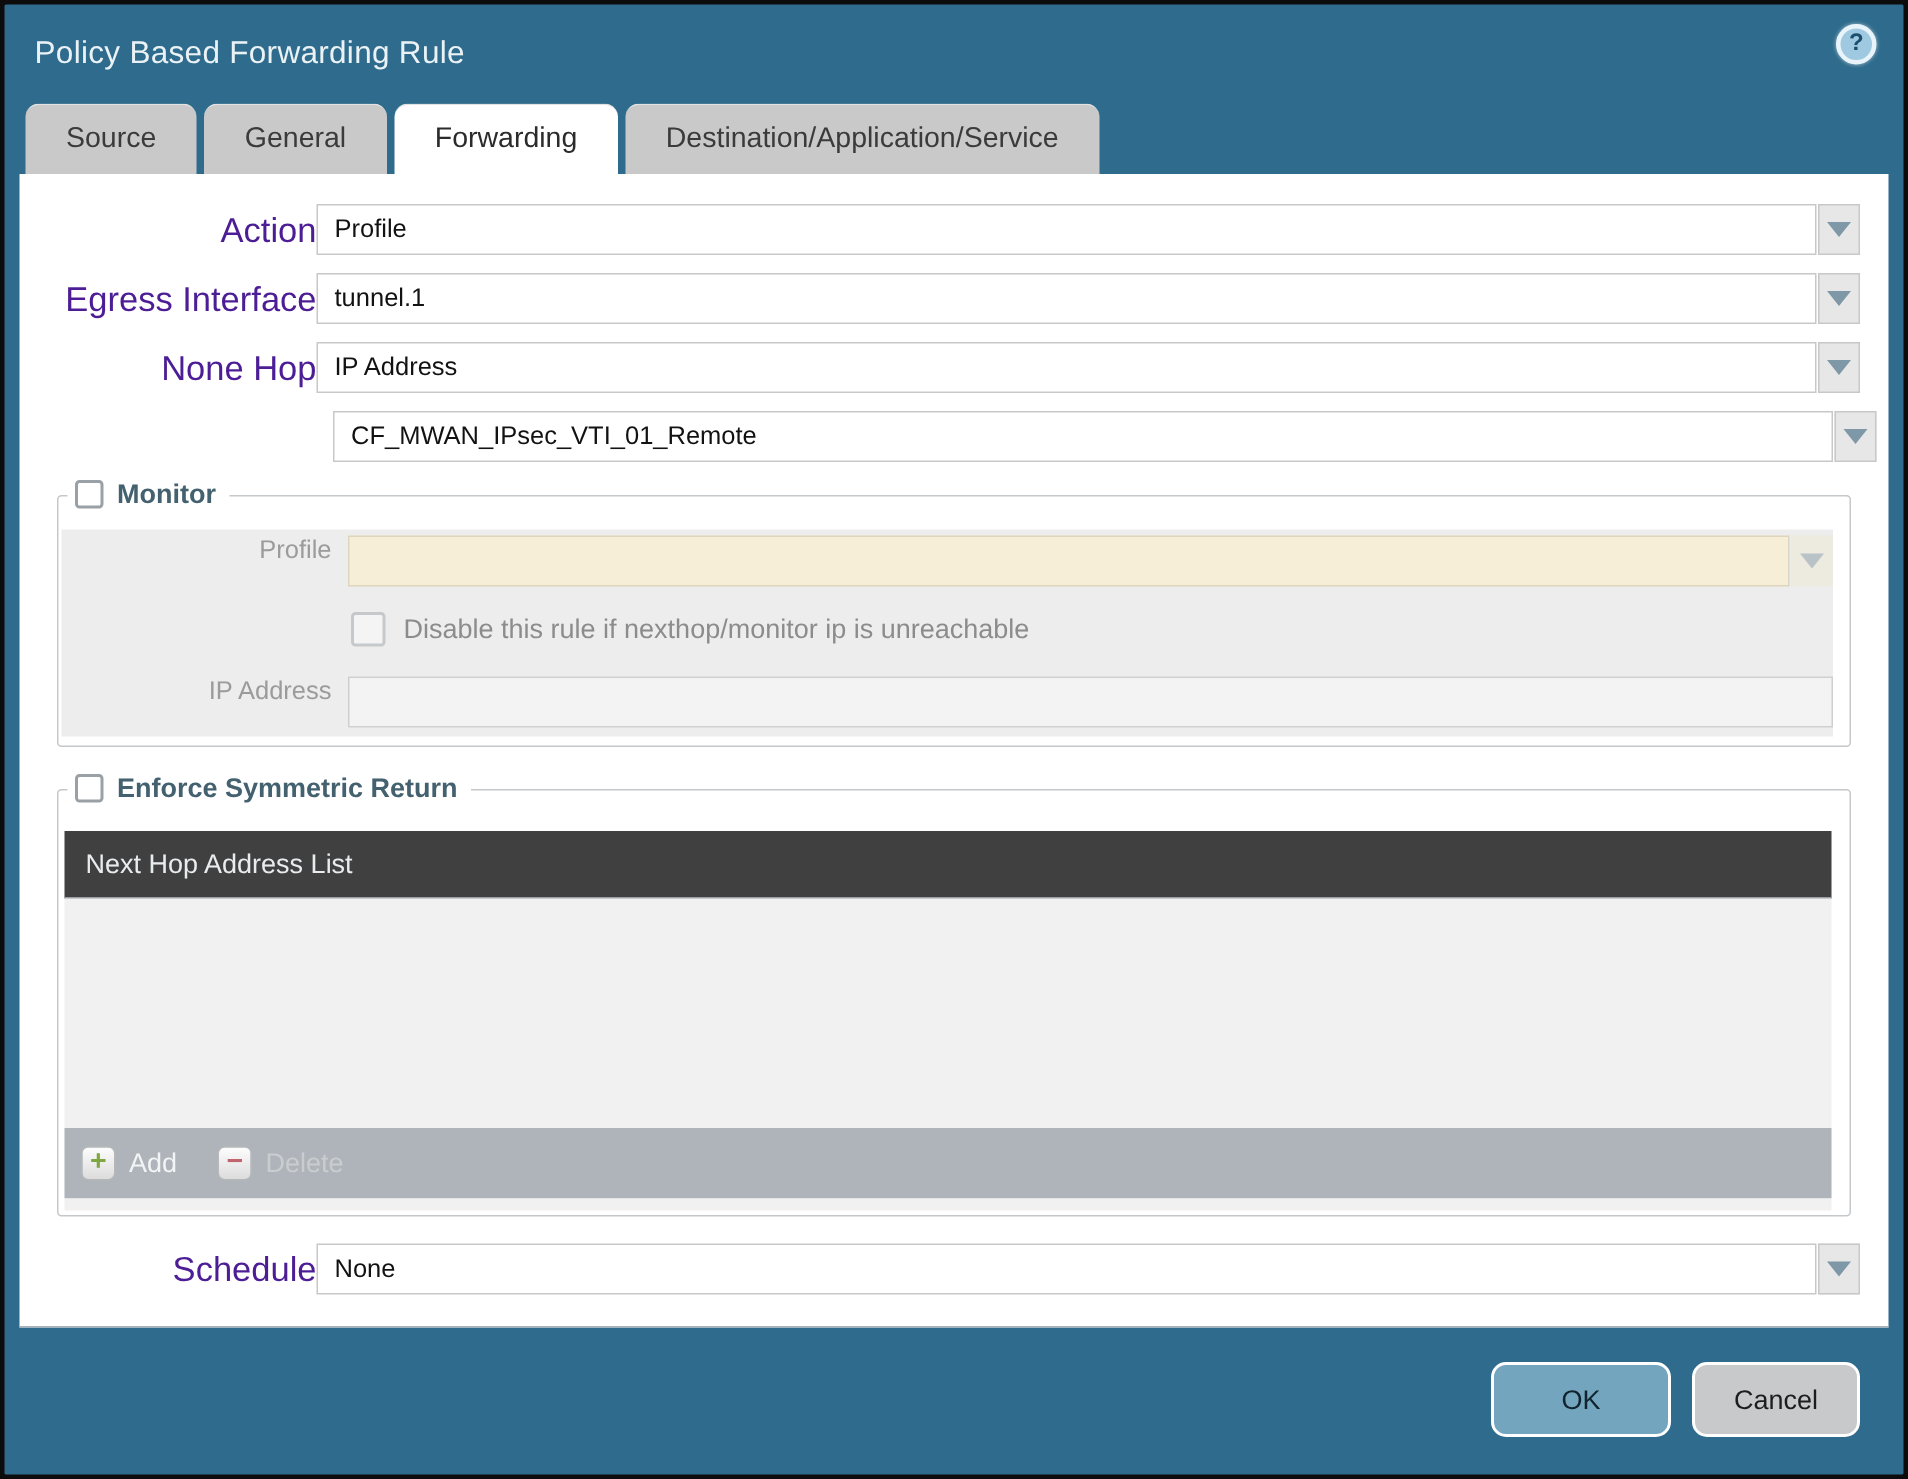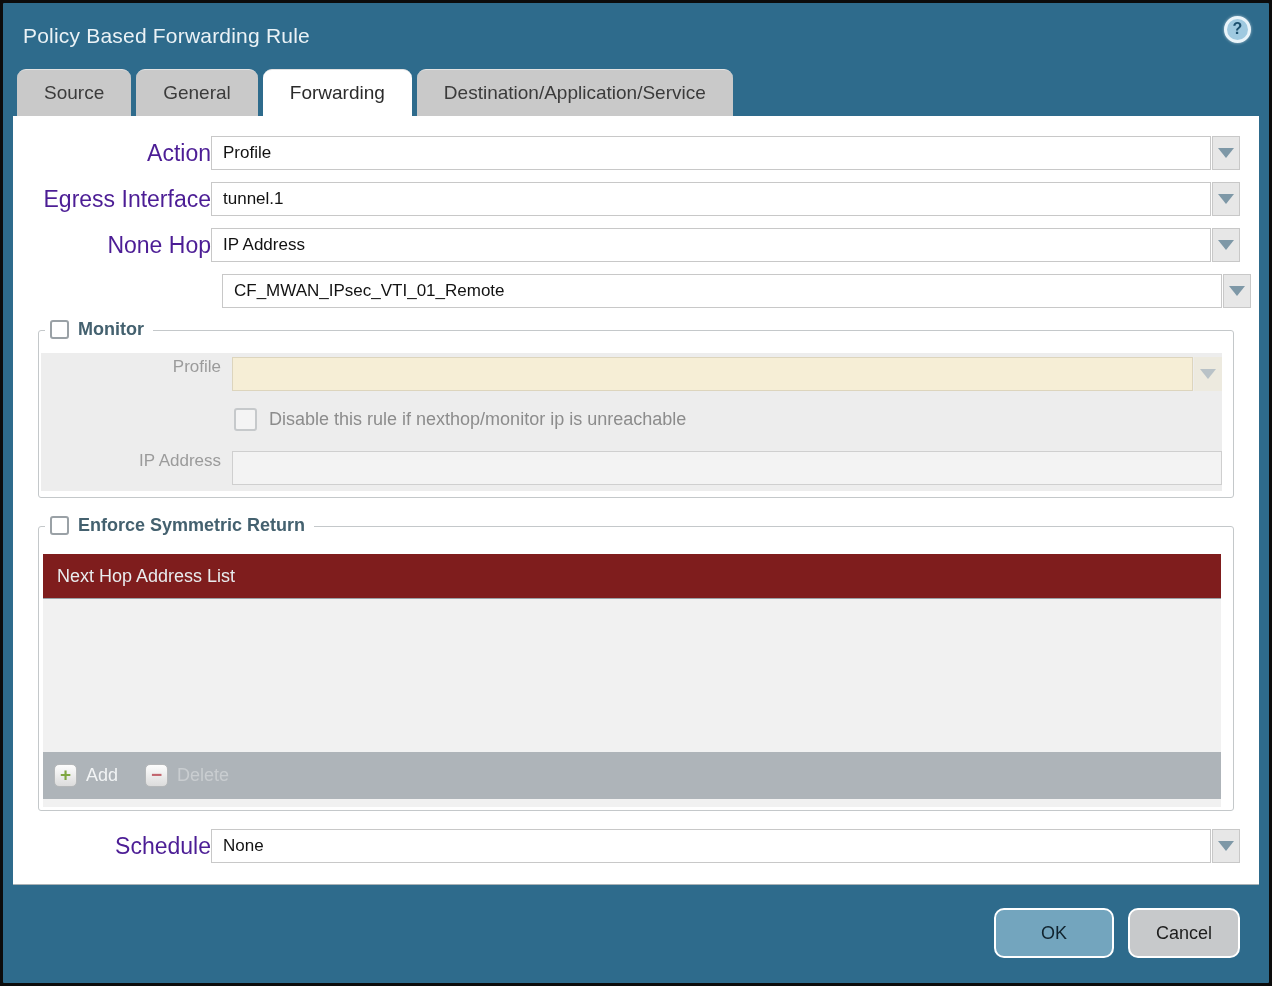--- a/index.html
+++ b/index.html
@@ -146,21 +146,21 @@
     width: 1007px; height: 34px;
     background: #f3f3f3;
     border: 1px solid #cfcfcf;
     display: flex; align-items: center; padding: 0 10px;
     font-size: 17px; color: #777;
   }
 
   .enforce-fieldset { margin-top: 28px; height: 285px; }
   .grid { margin: 27px 12px 0 4px; }
   .grid-header {
-    height: 45px; background: #7f1d1d;
+    height: 45px; background: #404040;
     border-bottom: 1px solid #9aa1a6;
     display: flex; align-items: center;
     padding-left: 14px;
     font-size: 18px; color: #e9ecee;
   }
   .grid-body { height: 153px; background: #f1f1f1; }
   .grid-footer {
     height: 47px; background: #aeb4b9;
     display: flex; align-items: center;
     padding-left: 11px; gap: 27px;

